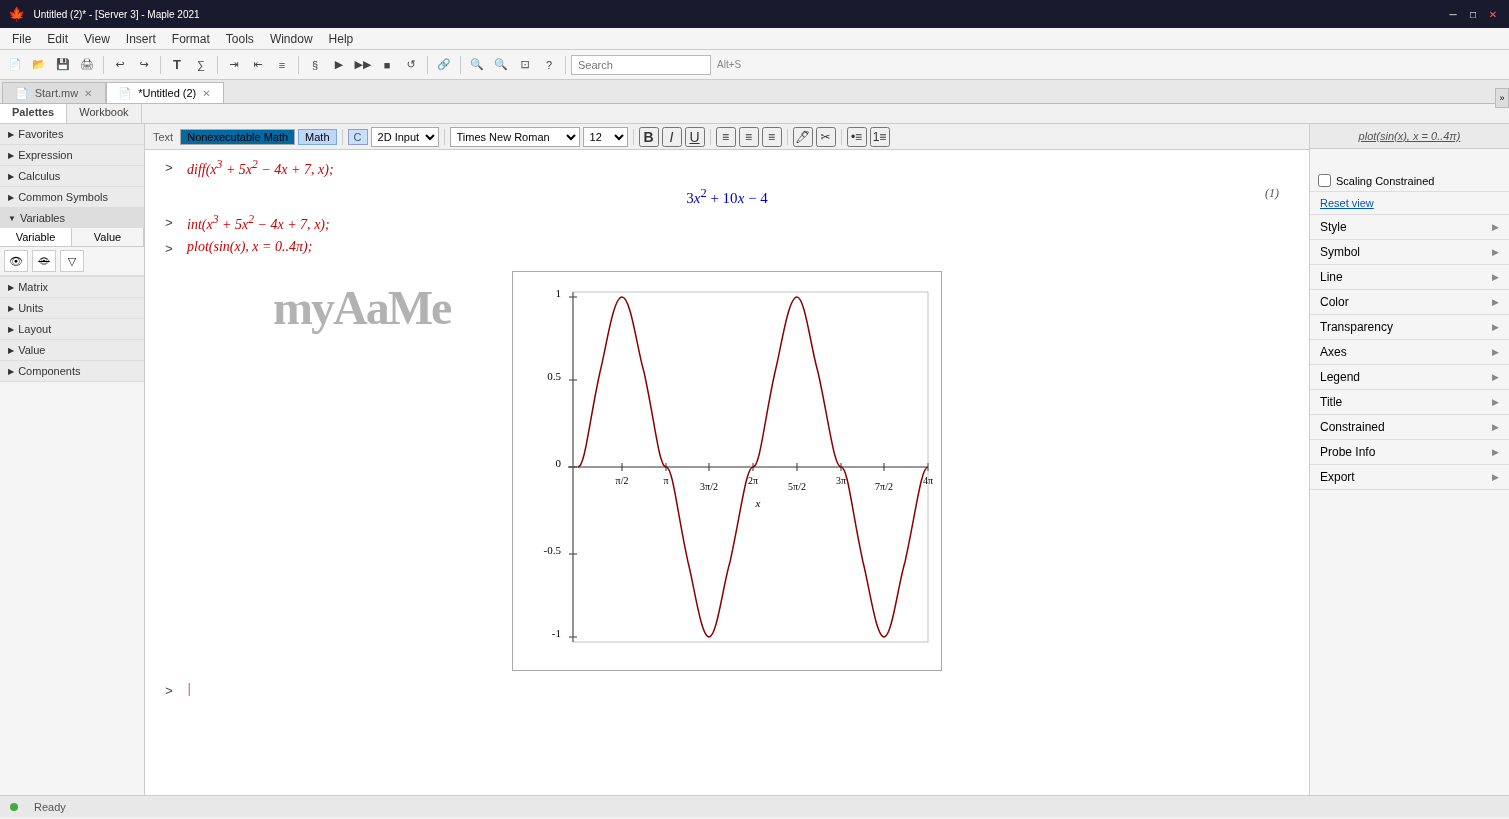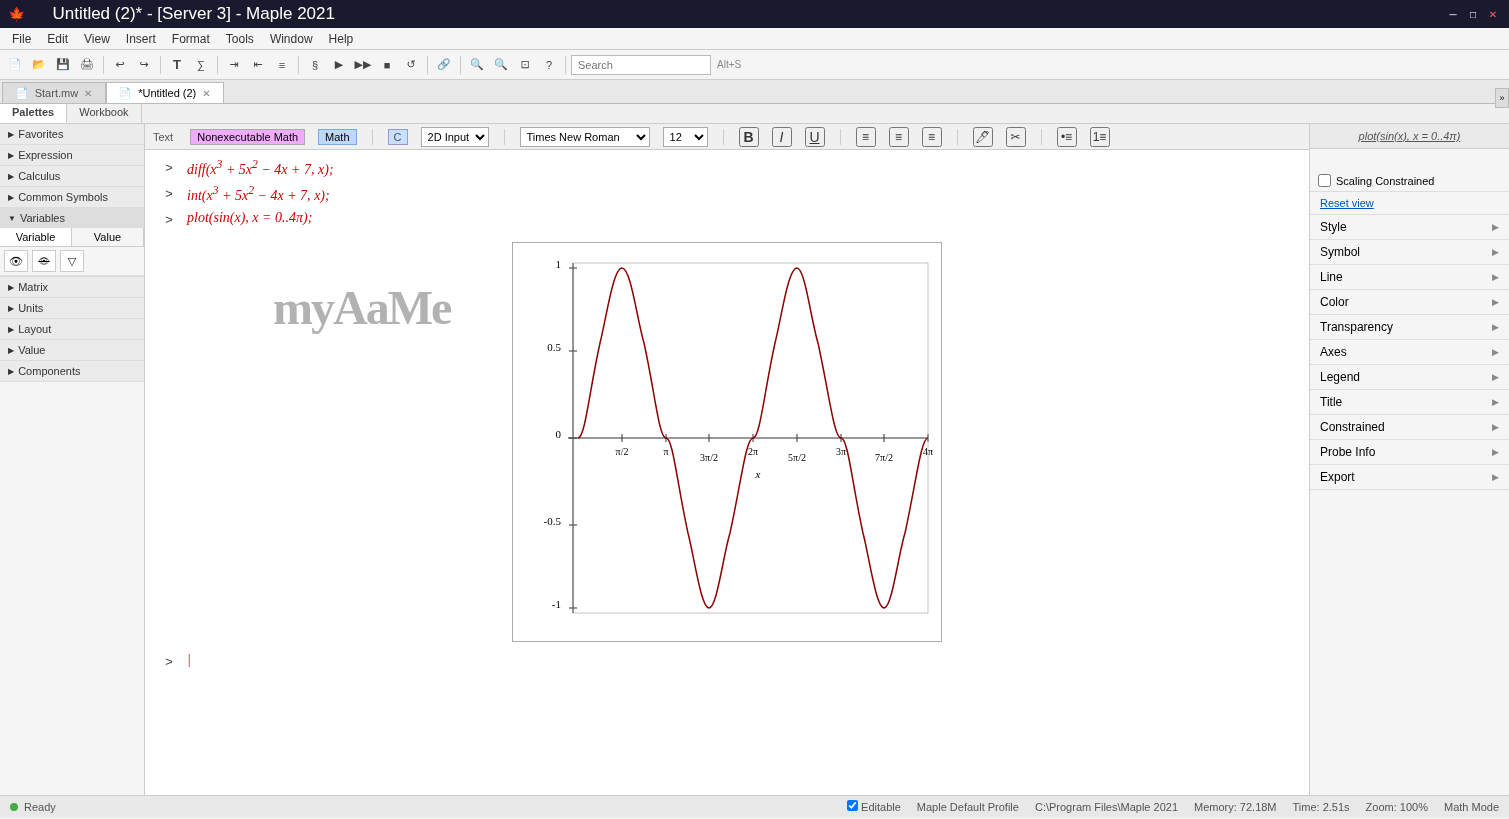--- a/index.html
+++ b/index.html
@@ -174,28 +174,28 @@
     }
 
     
     #format-bar {
       background: #f0f0f0;
       border-bottom: 1px solid #ccc;
       height: 26px;
       display: flex;
       align-items: center;
       padding: 0 4px;
-      gap: 13px;
+      gap: 3px;
     }
     .fmt-label { font-size: 11px; color: #555; padding: 0 4px; }
     .fmt-btn {
       padding: 1px 6px;
       font-size: 11px;
       border: 1px solid #aaa;
-      background: #f0abfc;
+      background: #0369a1;
       cursor: pointer;
     }
     .fmt-btn.active { background: #c0d8f8; border-color: #7aabdf; }
     .fmt-select {
       height: 20px;
       font-size: 11px;
       border: 1px solid #aaa;
       background: white;
       padding: 0 2px;
     }
@@ -312,21 +312,21 @@
       background: #e8e8e8;
       border-top: 1px solid #ccc;
       height: 22px;
       display: flex;
       align-items: center;
       padding: 0 10px;
       font-size: 11px;
       color: #555;
       justify-content: space-between;
     }
-    .status-left { display: flex; align-items: center; gap: 6px; }
+    .status-left { display: flex; align-items: center; gap: 16px; }
     .status-right { display: flex; align-items: center; gap: 16px; }
 
     
     svg text { font-family: 'Times New Roman', serif; }
 
     
     #watermark {
       position: absolute;
       top: 130px;
       left: 128px;
@@ -339,21 +339,21 @@
       z-index: 10;
       letter-spacing: -2px;
     }
   </style>
 </head>
 <body>
 
 <div id="titlebar">
   <div id="titlebar-left">
     <span style="font-size:14px;">🍁</span>
-    <span style="font-size:17px;margin-left:19px;">Untitled (2)* - [Server 3] - Maple 2021</span>
+    <span style="font-size:10px;">Untitled (2)* - [Server 3] - Maple 2021</span>
   </div>
   <div id="titlebar-controls">
     <button class="title-btn">─</button>
     <button class="title-btn">□</button>
     <button class="title-btn" style="color:#ff6060;">✕</button>
   </div>
 </div>
 
 <div id="menubar">
   <span class="menu-item">File</span>
@@ -537,20 +537,24 @@
 
       <div id="watermark">myAaMe</div>
 
       <div class="ws-line">
         <span class="ws-prompt">&gt;</span>
         <span class="ws-input">
           <i>diff</i>(<i>x</i><sup>3</sup> + 5<i>x</i><sup>2</sup> − 4<i>x</i> + 7, <i>x</i>);
         </span>
       </div>
 
+      <div class="ws-output">
+        3<i>x</i><sup>2</sup> + 10<i>x</i> − 4
+        <span class="ws-output-num">(1)</span>
+      </div>
 
       <div class="ws-line">
         <span class="ws-prompt">&gt;</span>
         <span class="ws-input">
           <i>int</i>(<i>x</i><sup>3</sup> + 5<i>x</i><sup>2</sup> − 4<i>x</i> + 7, <i>x</i>);
         </span>
       </div>
 
 
       <div class="ws-line">
@@ -697,25 +701,13 @@
     <div style="position:absolute;top:88px;right:0;width:14px;height:20px;background:#ddd;border:1px solid #bbb;cursor:pointer;display:flex;align-items:center;justify-content:center;font-size:9px;">»</div>
   </div>
 
 </div>
 
 <div id="statusbar">
   <div class="status-left">
     <span style="width:8px;height:8px;border-radius:50%;background:#4a4;display:inline-block;"></span>
     <span>Ready</span>
   </div>
-  <div class="status-right">
-    <span>
-      <input type="checkbox" checked="" style="width: 11px; height: 11px;">
-      <span>Editable</span>
-    </span>
-    <span>Maple Default Profile</span>
-    <span>C:\Program Files\Maple 2021</span>
-    <span>Memory: 72.18M</span>
-    <span>Time: 2.51s</span>
-    <span>Zoom: 100%</span>
-    <span>Math Mode</span>
-  </div>
 </div>
 
 </body></html>

